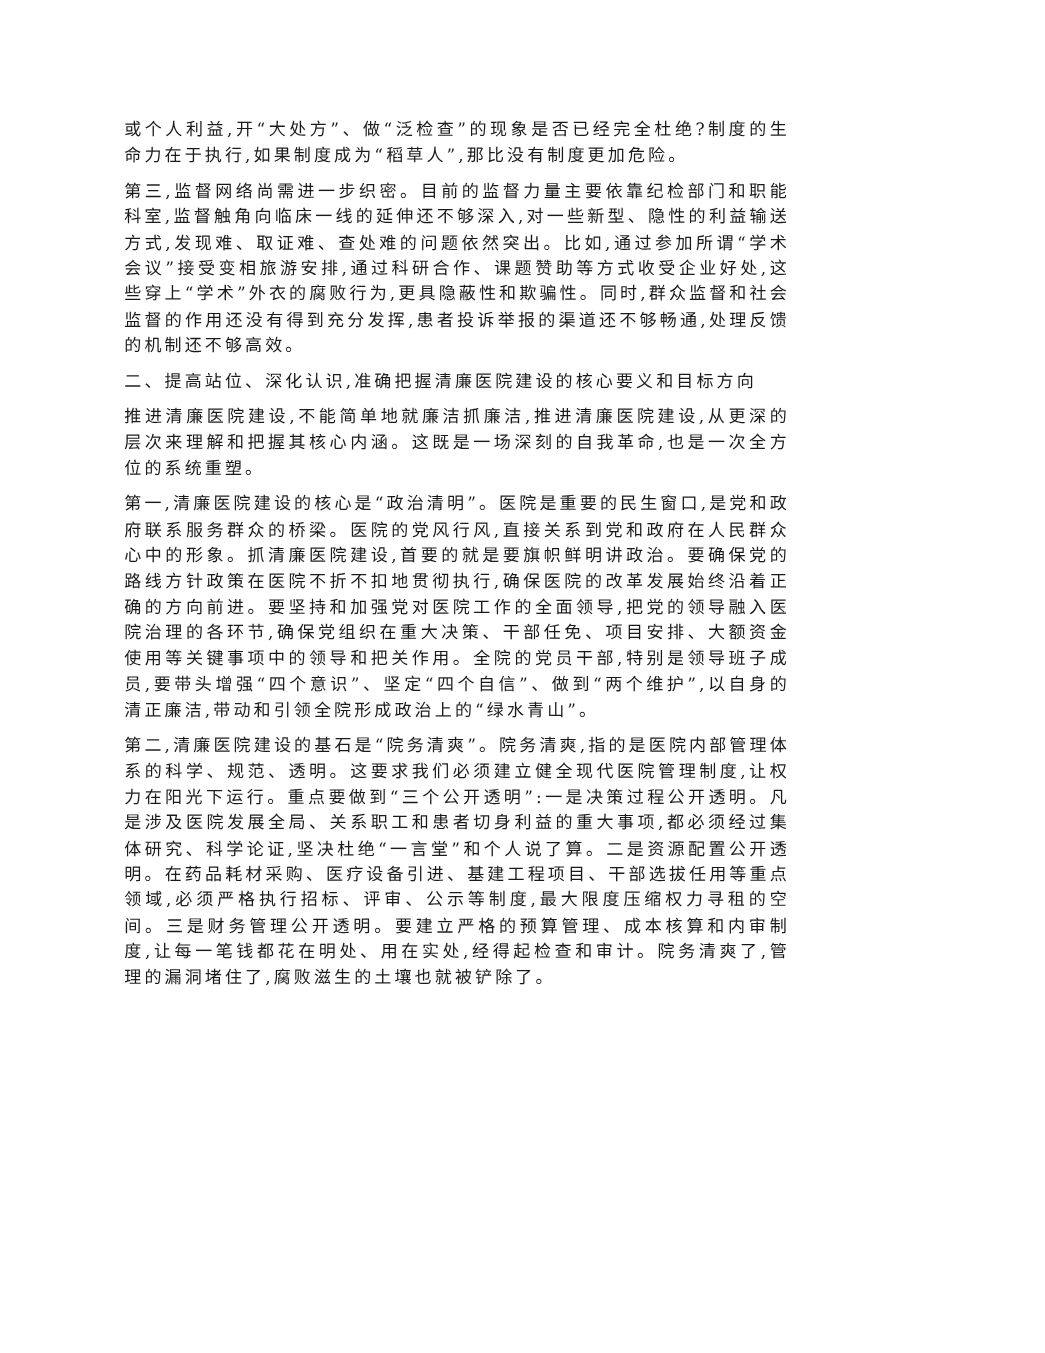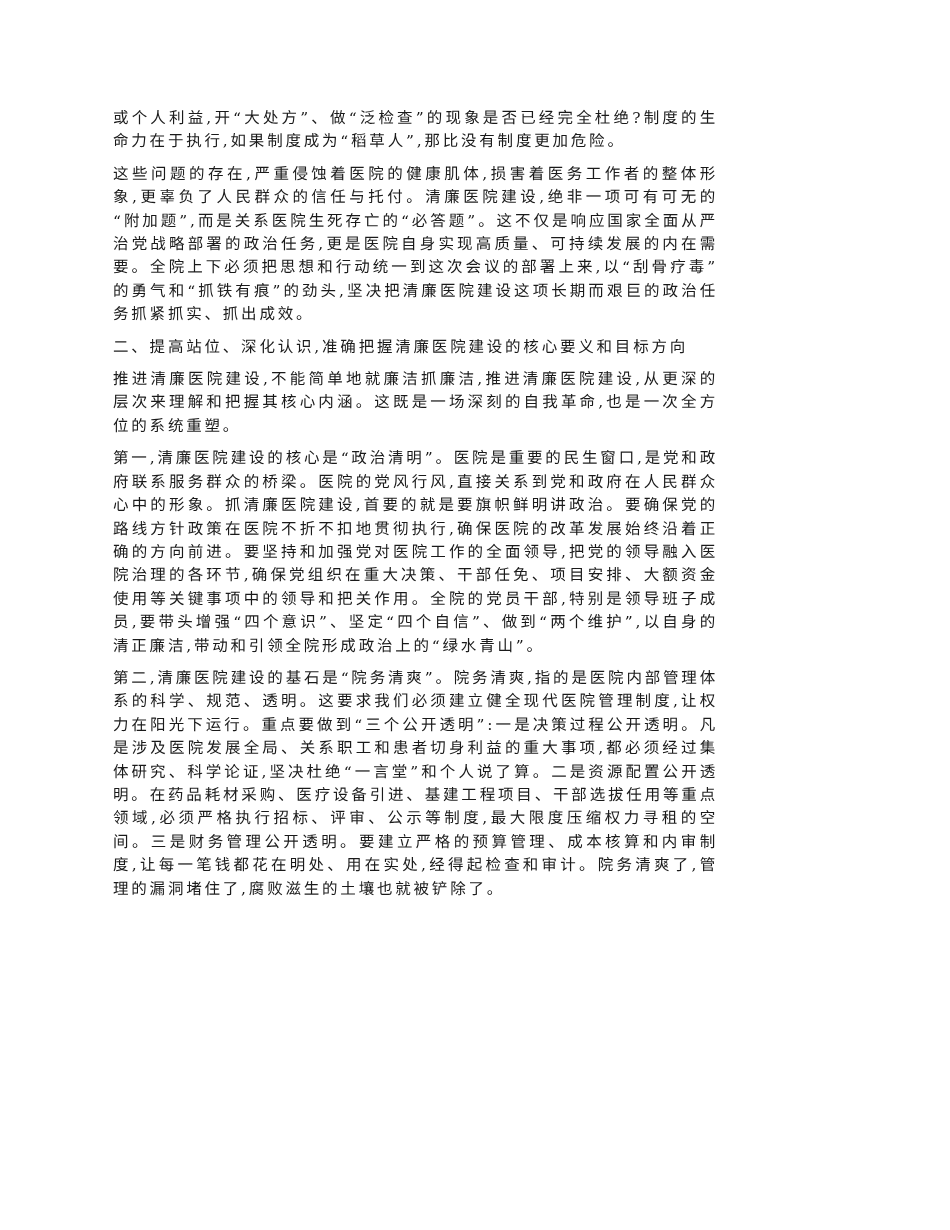--- a/index.html
+++ b/index.html
@@ -38,19 +38,19 @@
   .doc strong {
     font-weight: normal;
   }
 </style>
 </head>
 <body>
 
 <main class="page" style="background: rgb(255, 255, 255);">
   <article class="doc" id="doc" style="color: rgb(26, 26, 26);">
       <p><span>或个人利益,开“大处方”、做“泛检查”的现象是否已经完全杜绝?制度的生命力在于执行,如果制度成为“稻草人”,那比没有制度更加危险。</span></p>
-      <p><span>这些问题的存在,严重侵蚀着医院的健康肌体,损害着医务工作者的整体形象,更辜负了人民群众的信任与托付。清廉医院建设,绝非一项可有可无的“附加题”,而是关系医院生死存亡的“必答题”。这不仅是响应国家全面从严治党战略部署的政治任务,更是医院自身实现高质量、可持续发展的内在需要。全院上下必须把思想和行动统一到这次会议的部署上来,以“刮骨疗毒”的勇气和“抓铁有痕”的劲头,坚决把清廉医院建设这项长期而艰巨的政治任务抓紧抓实、抓出成效。</span></p>
+      <p><span>第三,监督网络尚需进一步织密。目前的监督力量主要依靠纪检部门和职能科室,监督触角向临床一线的延伸还不够深入,对一些新型、隐性的利益输送方式,发现难、取证难、查处难的问题依然突出。比如,通过参加所谓“学术会议”接受变相旅游安排,通过科研合作、课题赞助等方式收受企业好处,这些穿上“学术”外衣的腐败行为,更具隐蔽性和欺骗性。同时,群众监督和社会监督的作用还没有得到充分发挥,患者投诉举报的渠道还不够畅通,处理反馈的机制还不够高效。</span></p>
       <p class="heading"><span>二、提高站位、深化认识,准确把握清廉医院建设的核心要义和目标方向</span></p>
       <p><span>推进清廉医院建设,不能简单地就廉洁抓廉洁,推进清廉医院建设,从更深的层次来理解和把握其核心内涵。这既是一场深刻的自我革命,也是一次全方位的系统重塑。</span></p>
       <p><span>第一,清廉医院建设的核心是“政治清明”。医院是重要的民生窗口,是党和政府联系服务群众的桥梁。医院的党风行风,直接关系到党和政府在人民群众心中的形象。抓清廉医院建设,首要的就是要旗帜鲜明讲政治。要确保党的路线方针政策在医院不折不扣地贯彻执行,确保医院的改革发展始终沿着正确的方向前进。要坚持和加强党对医院工作的全面领导,把党的领导融入医院治理的各环节,确保党组织在重大决策、干部任免、项目安排、大额资金使用等关键事项中的领导和把关作用。全院的党员干部,特别是领导班子成员,要带头增强“四个意识”、坚定“四个自信”、做到“两个维护”,以自身的清正廉洁,带动和引领全院形成政治上的“绿水青山”。</span></p>
       <p><span>第二,清廉医院建设的基石是“院务清爽”。院务清爽,指的是医院内部管理体系的科学、规范、透明。这要求我们必须建立健全现代医院管理制度,让权力在阳光下运行。重点要做到“三个公开透明”:</span><strong>一是</strong><span>决策过程公开透明。凡是涉及医院发展全局、关系职工和患者切身利益的重大事项,都必须经过集体研究、科学论证,坚决杜绝“一言堂”和个人说了算。</span><strong>二是</strong><span>资源配置公开透明。在药品耗材采购、医疗设备引进、基建工程项目、干部选拔任用等重点领域,必须严格执行招标、评审、公示等制度,最大限度压缩权力寻租的空间。</span><strong>三是</strong><span>财务管理公开透明。要建立严格的预算管理、成本核算和内审制度,让每一笔钱都花在明处、用在实处,经得起检查和审计。院务清爽了,管理的漏洞堵住了,腐败滋生的土壤也就被铲除了。</span></p>
     </article>
 </main>
 
 </body></html>

